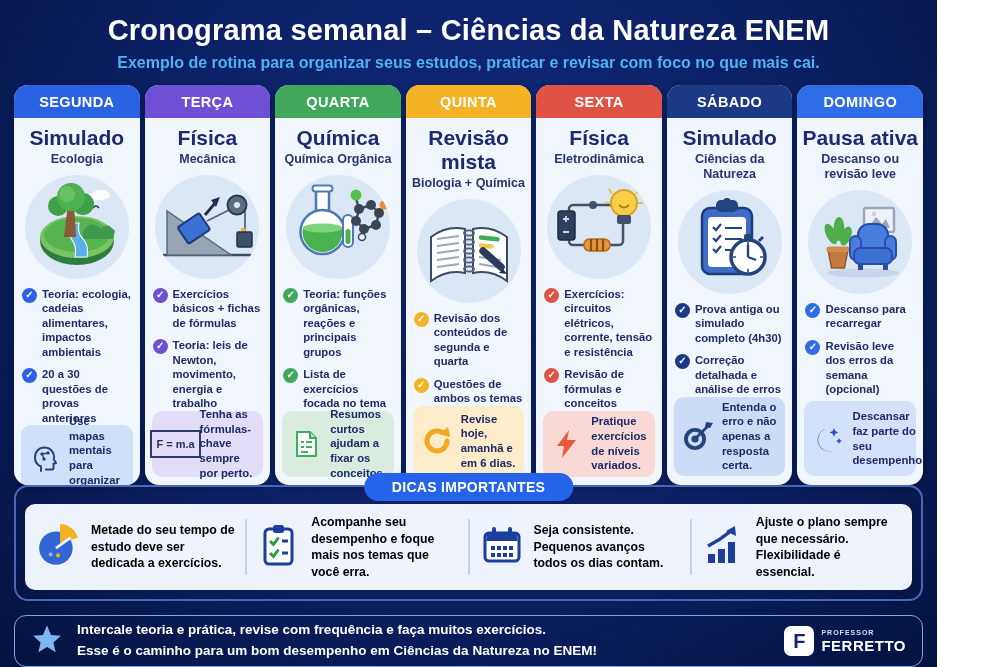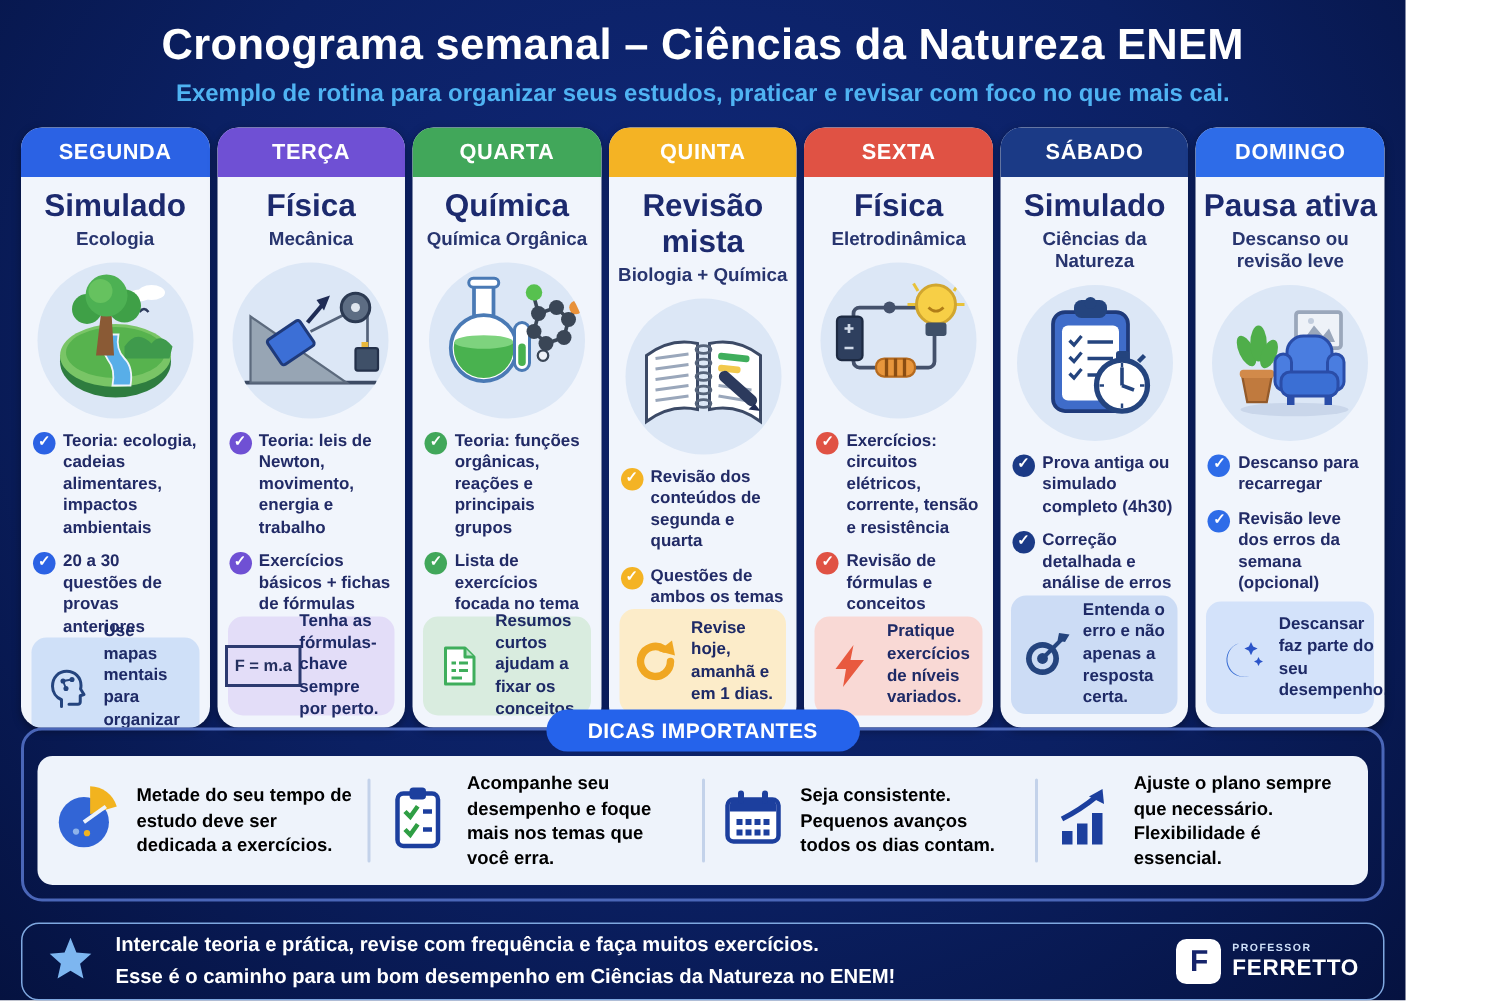--- a/index.html
+++ b/index.html
@@ -155,25 +155,25 @@
           <polygon points="65,22 56,25 61,32" fill="#1f2c55"></polygon>
           <circle cx="82" cy="30" r="9.5" fill="#5d6d83" stroke="#2c3a52" stroke-width="2"></circle>
             <circle cx="82" cy="30" r="3" fill="#dfe6ee"></circle>
           <rect x="86" y="53" width="4.5" height="5" fill="#e8b83c"></rect>
           <rect x="82" y="57" width="15" height="15" rx="1.5" fill="#3f5068" stroke="#24314a" stroke-width="1.5"></rect>
         </svg>
       </div>
       <ul class="bullets">
         <li>
             <span class="chk"></span>
+            <span>Exercícios básicos + fichas de fórmulas</span>
+          </li>
+        <li>
+            <span class="chk"></span>
             <span>Teoria: leis de Newton, movimento, energia e trabalho</span>
-          </li>
-        <li>
-            <span class="chk"></span>
-            <span>Exercícios básicos + fichas de fórmulas</span>
           </li>
       </ul>
       <div class="tip">
         <span class="tip-ic">
           <span class="formula-chip">F = m.a</span>
         </span>
         <p class="tip-tx">Tenha as fórmulas-chave sempre por perto.</p>
       </div>
     </section>
 
@@ -285,21 +285,21 @@
             <span>Questões de ambos os temas</span>
           </li>
       </ul>
       <div class="tip">
         <span class="tip-ic">
           <svg width="32" height="32" viewBox="0 0 32 32">
             <path d="M26 16 a10 10 0 1 1 -4.5 -8.4" fill="none" stroke="#f0a722" stroke-width="5" stroke-linecap="round"></path>
             <polygon points="27,2 29,12 18,9" fill="#f0a722"></polygon>
           </svg>
         </span>
-        <p class="tip-tx">Revise hoje, amanhã e em 1 dias.</p>
+        <p class="tip-tx">Revise hoje, amanhã e em 6 dias.</p>
       </div>
     </section>
 
     <section class="day" style="--accent: #e05244; --tip-bg: #f9d9d5;">
       <div class="day-header">SEXTA</div>
       <h2 class="day-title">Física</h2>
       <p class="day-sub">Eletrodinâmica</p>
       <div class="illus">
         <svg width="104" height="104" viewBox="0 0 104 104">
           <rect x="22" y="30" width="54" height="40" rx="4" fill="none" stroke="#44516b" stroke-width="2.5"></rect>

